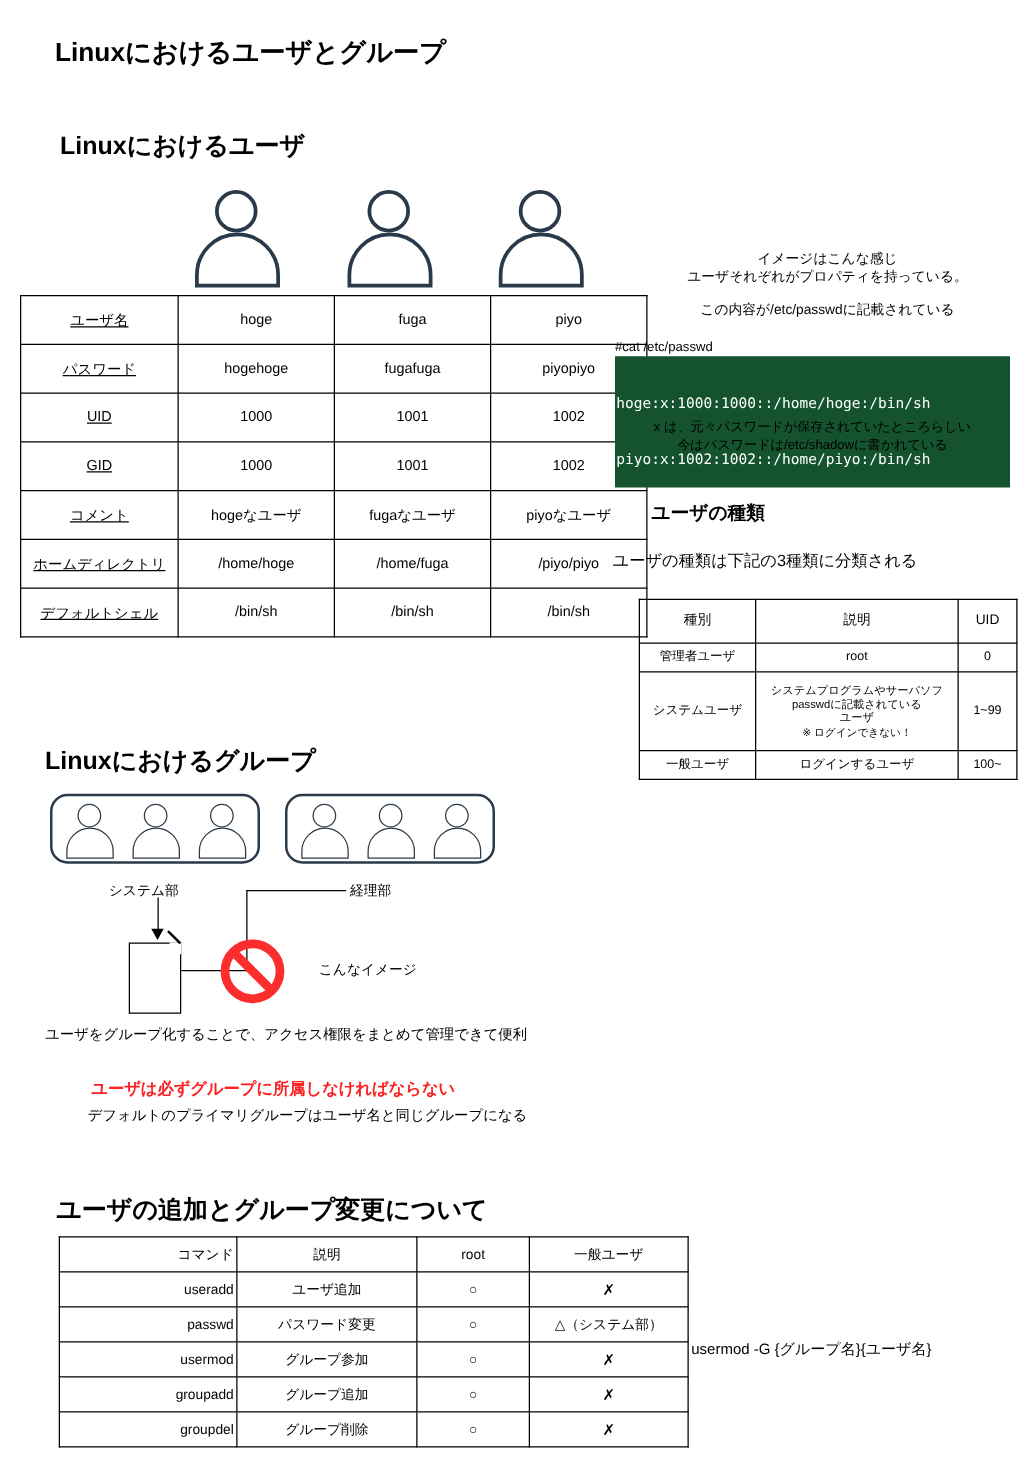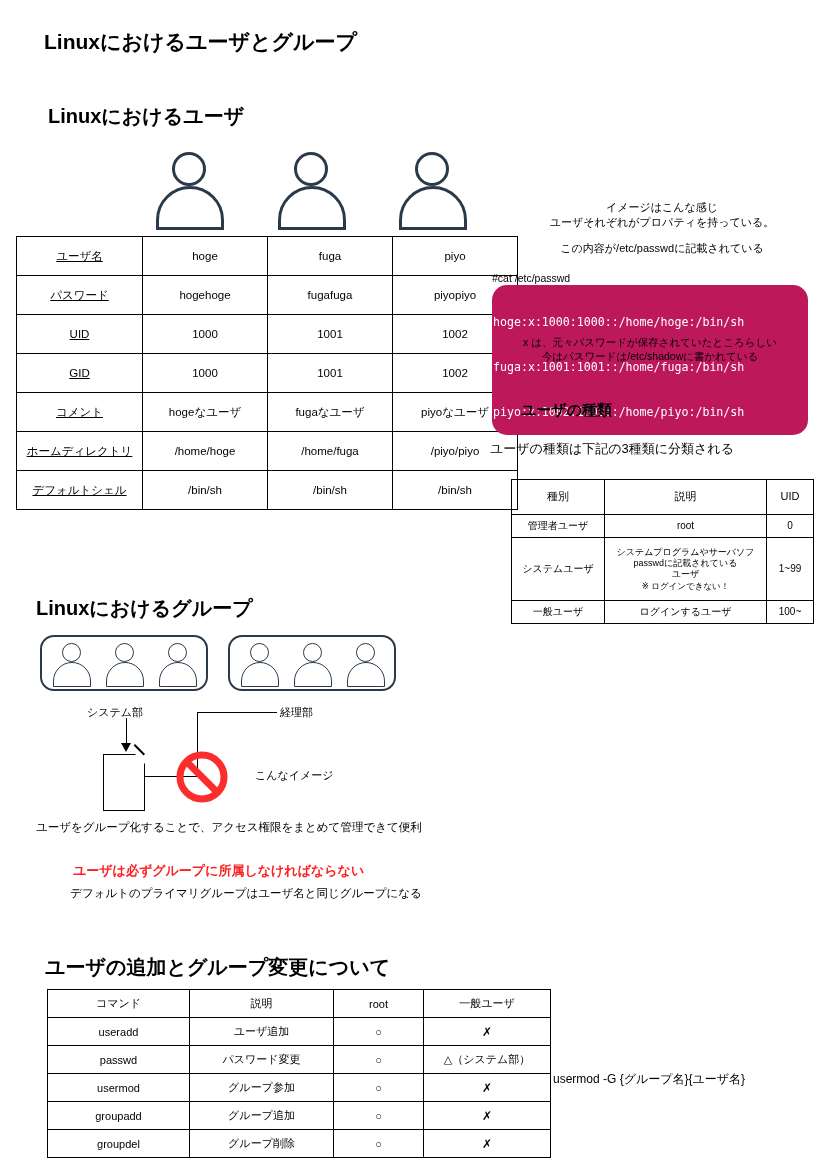--- a/index.html
+++ b/index.html
@@ -85,21 +85,21 @@
   #usertypes-table td { height: 22px; line-height: 1.25; }
   #usertypes-table td.tall { height: 58px; padding: 2px 3px; }
   #usertypes-table .desc-lines { font-size: 9px; line-height: 1.25; }
   #usertypes-table .desc-note { font-size: 8.5px; }
   #usertypes-table .hdr { font-size: 11px; height: 34px; }
 
   
   #commands-table { left: 47px; top: 989px; }
   #commands-table table { width: 483px; font-size: 11px; }
   #commands-table td { height: 27px; }
-  #commands-table td.c-cmd { width: 137px; }
+  #commands-table td.c-cmd { width: 137px; text-align: right; }
   #commands-table td.c-desc { width: 139px; }
   #commands-table td.c-root { width: 85px; }
   #commands-table td.c-user { width: 122px; }
   .mark-x { font-weight: bold; font-size: 12px; }
 
   
   .note {
     font-size: 11px;
     text-align: center;
     white-space: nowrap;
@@ -108,30 +108,29 @@
   #note-image { left: 512px; top: 200px; width: 300px; }
   #note-passwd { left: 512px; top: 241px; width: 300px; }
   #term-cmd {
     left: 492px; top: 272px;
     font-size: 10.5px;
     font-family: "Liberation Sans", "DejaVu Sans", sans-serif;
     white-space: nowrap;
   }
   #terminal {
     left: 492px; top: 285px;
-    background: #be185d;
+    background: #14532d;
     color: #ffffff;
     font-family: "DejaVu Sans Mono", "Liberation Mono", monospace;
     font-size: 11.6px;
     line-height: 15px;
     padding: 0px 0px 0px 1px;
     white-space: pre;
     width: 316px;
     box-sizing: border-box;
-    border-radius: 15px;
   }
   #note-x { left: 490px; top: 335px; width: 320px; font-size: 10.5px; line-height: 1.35; }
   #note-usertypes { left: 490px; top: 440px; font-size: 13px; white-space: nowrap; }
   #note-usermod { left: 553px; top: 1071px; font-size: 12px; white-space: nowrap; }
 
   
   #group-diagram { left: 0px; top: 630px; width: 500px; height: 220px; }
   .group-box {
     position: absolute;
     border: 2px solid #2b3a4a;
@@ -303,21 +302,20 @@
 
 <div class="abs note" id="note-image">
   <div>イメージはこんな感じ</div>
   <div>ユーザそれぞれがプロパティを持っている。</div>
 </div>
 <div class="abs note" id="note-passwd">この内容が/etc/passwdに記載されている</div>
 
 <div class="abs" id="term-cmd">#cat /etc/passwd</div>
 <div class="abs" id="terminal">
   <div>hoge:x:1000:1000::/home/hoge:/bin/sh</div>
-  <div>fuga:x:1001:1001::/home/fuga:/bin/sh</div>
   <div>piyo:x:1002:1002::/home/piyo:/bin/sh</div>
 </div>
 <div class="abs note" id="note-x">
   <div>x は、元々パスワードが保存されていたところらしい</div>
   <div>今はパスワードは/etc/shadowに書かれている</div>
 </div>
 
 <div class="abs section-heading" id="heading-usertypes">ユーザの種類</div>
 <div class="abs" id="note-usertypes">ユーザの種類は下記の3種類に分類される</div>
 

